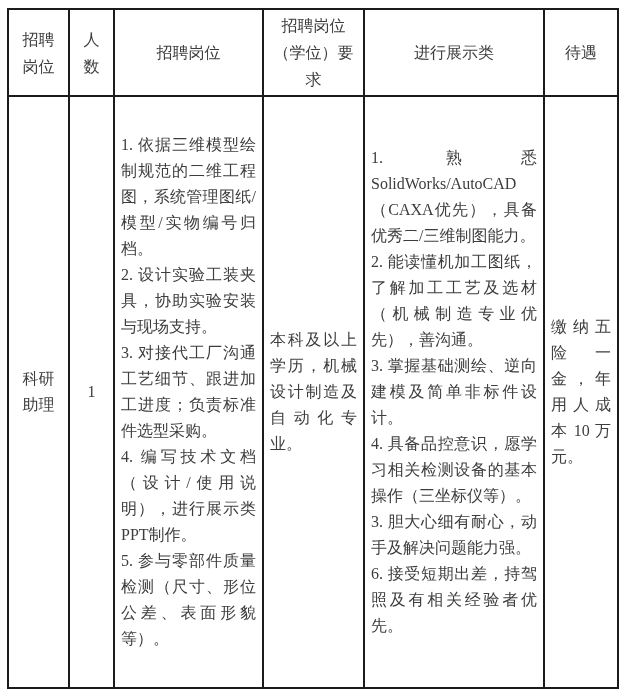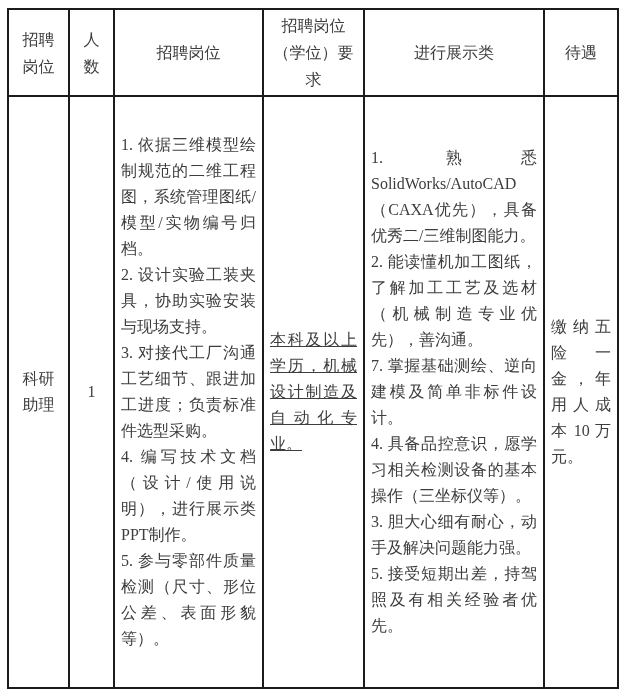--- a/index.html
+++ b/index.html
@@ -49,21 +49,21 @@
   td.v-top { vertical-align: top; }
   td.center-text { text-align: center; }
   td.justify-text, td.justify-text p {
     text-align: justify;
     text-justify: inter-ideograph;
   }
   td.justify-text p {
     margin: 0;
     line-height: 26px;
   }
-  td.cell-education { padding: 4px 12px; text-decoration: underline; }
+  td.cell-education { padding: 4px 12px; }
   td.cell-compensation { padding: 4px 6px; }
 </style>
 </head>
 <body>
 
 <table class="recruit">
   <colgroup>
     <col style="width:61px">
     <col style="width:45px">
     <col style="width:149px">
@@ -89,21 +89,21 @@
         <p>1. 依据三维模型绘制规范的二维工程图，系统管理图纸/模型/实物编号归档。</p>
         <p>2. 设计实验工装夹具，协助实验安装与现场支持。</p>
         <p>3. 对接代工厂沟通工艺细节、跟进加工进度；负责标准件选型采购。</p>
         <p>4. 编写技术文档（设计/使用说明），进行展示类 PPT制作。</p>
         <p>5. 参与零部件质量检测（尺寸、形位公差、表面形貌等）。</p>
       </td>
       <td class="justify-text cell-education">本科及以上学历，机械设计制造及自动化专业。</td>
       <td class="v-top justify-text cell-requirements">
         <p>1. 熟悉SolidWorks/AutoCAD（CAXA优先），具备优秀二/三维制图能力。</p>
         <p>2. 能读懂机加工图纸，了解加工工艺及选材（机械制造专业优先），善沟通。</p>
-        <p>7. 掌握基础测绘、逆向建模及简单非标件设计。</p>
+        <p>3. 掌握基础测绘、逆向建模及简单非标件设计。</p>
         <p>4. 具备品控意识，愿学习相关检测设备的基本操作（三坐标仪等）。</p>
         <p>3. 胆大心细有耐心，动手及解决问题能力强。</p>
-        <p>5. 接受短期出差，持驾照及有相关经验者优先。</p>
+        <p>6. 接受短期出差，持驾照及有相关经验者优先。</p>
       </td>
       <td class="justify-text cell-compensation">缴纳五险一金，年用人成本 10 万元。</td>
     </tr>
   </tbody>
 </table>
 
 </body></html>

